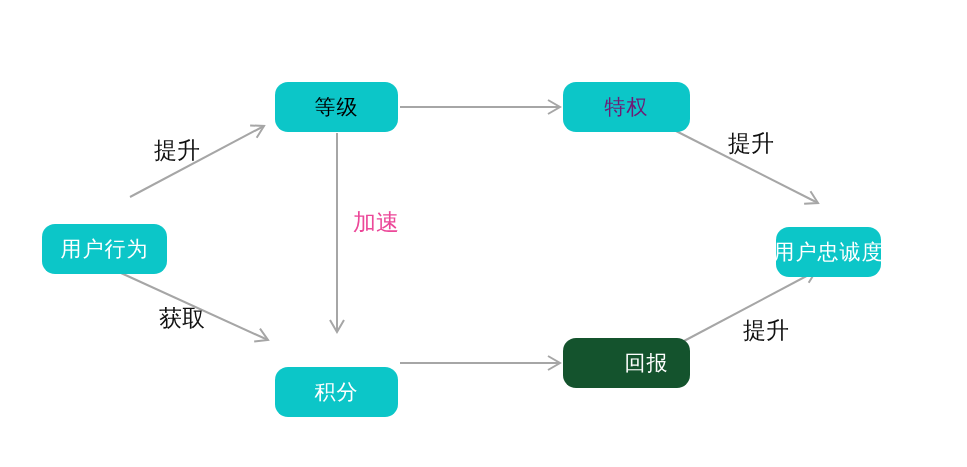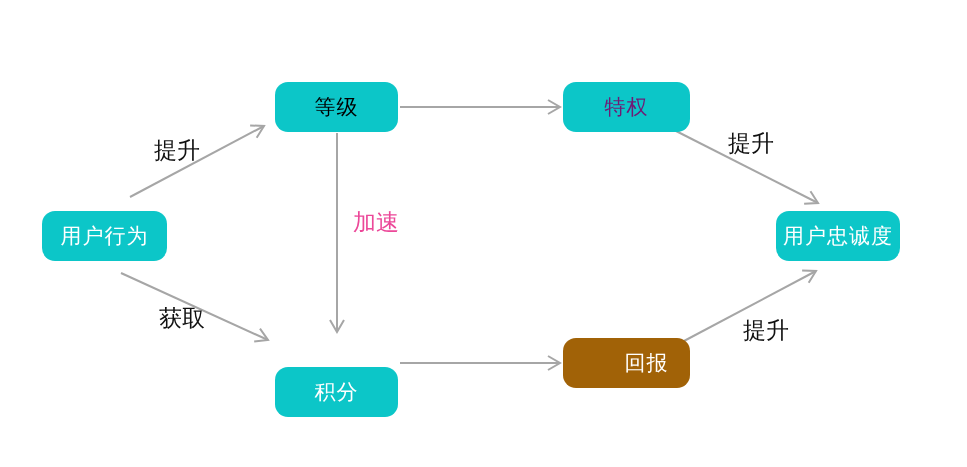--- a/index.html
+++ b/index.html
@@ -57,36 +57,36 @@
       </defs>
       <line x1="130" y1="197" x2="264" y2="126" stroke="#a6a6a6" stroke-width="2" marker-end="url(#open-arrow)"></line>
       <line x1="121" y1="273" x2="268" y2="340" stroke="#a6a6a6" stroke-width="2" marker-end="url(#open-arrow)"></line>
       <line x1="400" y1="107" x2="560" y2="107" stroke="#a6a6a6" stroke-width="2" marker-end="url(#open-arrow)"></line>
       <line x1="337" y1="133" x2="337" y2="332" stroke="#a6a6a6" stroke-width="2" marker-end="url(#open-arrow)"></line>
       <line x1="400" y1="363" x2="560" y2="363" stroke="#a6a6a6" stroke-width="2" marker-end="url(#open-arrow)"></line>
       <line x1="676" y1="131" x2="818" y2="203" stroke="#a6a6a6" stroke-width="2" marker-end="url(#open-arrow)"></line>
       <line x1="684" y1="341" x2="816" y2="271" stroke="#a6a6a6" stroke-width="2" marker-end="url(#open-arrow)"></line>
     </svg>
   <div id="nodes-layer">
-      <div class="node" style="left: 42px; top: 211px; width: 125px; height: 50px; background: rgb(12, 198, 200);">
+      <div class="node" style="left: 42px; top: 224px; width: 125px; height: 50px; background: rgb(12, 198, 200);">
     <span class="node-label" style="color: rgb(255, 255, 255);">用户行为</span>
   </div>
       <div class="node" style="left: 275px; top: 82px; width: 123px; height: 50px; background: rgb(12, 198, 200);">
     <span class="node-label" style="color: #000000;">等级</span>
   </div>
       <div class="node" style="left: 563px; top: 82px; width: 127px; height: 50px; background: rgb(12, 198, 200);">
     <span class="node-label" style="color: #701a75;">特权</span>
   </div>
       <div class="node" style="left: 275px; top: 338px; width: 123px; height: 50px; background: rgb(12, 198, 200); margin-top: 29px;">
     <span class="node-label" style="color: rgb(255, 255, 255);">积分</span>
   </div>
-      <div class="node" style="left: 563px; top: 338px; width: 127px; height: 50px; background: #a16207; padding-left: 40px;">
+      <div class="node" style="left: 563px; top: 338px; width: 127px; height: 50px; background: #14532d; padding-left: 40px;">
     <span class="node-label" style="color: rgb(255, 255, 255);">回报</span>
   </div>
-      <div class="node" style="left: 776px; top: 211px; width: 124px; height: 50px; background: rgb(12, 198, 200);">
+      <div class="node" style="left: 776px; top: 227px; width: 105px; height: 50px; background: rgb(12, 198, 200);">
     <span class="node-label" style="color: rgb(255, 255, 255);">用户忠诚度</span>
   </div>
     </div>
   <div id="labels-layer">
       <div class="edge-label" style="left: 177px; top: 150px; color: rgb(17, 17, 17);">提升</div>
       <div class="edge-label" style="left: 182px; top: 318px; color: rgb(17, 17, 17);">获取</div>
       <div class="edge-label" style="left: 376px; top: 222px; color: #ec4899;">加速</div>
       <div class="edge-label" style="left: 751px; top: 143px; color: rgb(17, 17, 17);">提升</div>
       <div class="edge-label" style="left: 766px; top: 330px; color: rgb(17, 17, 17);">提升</div>
     </div>

